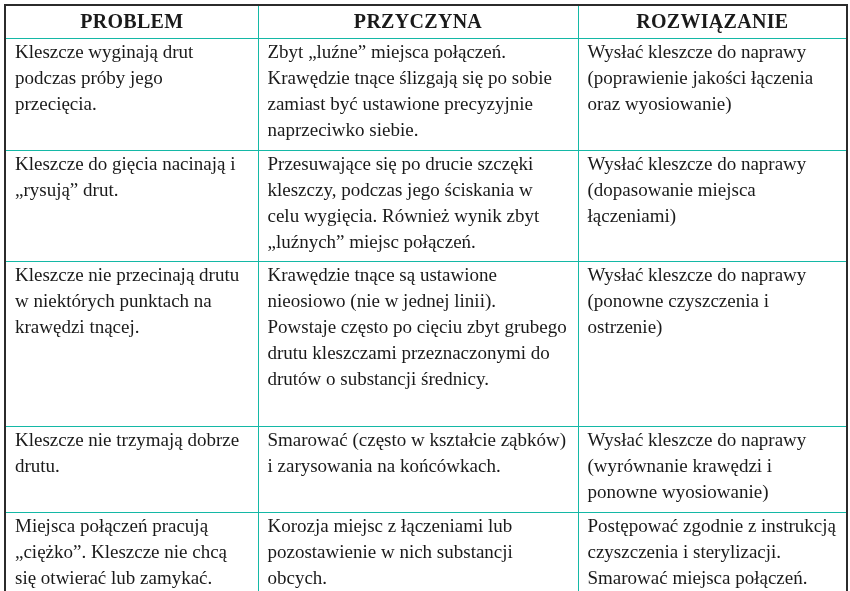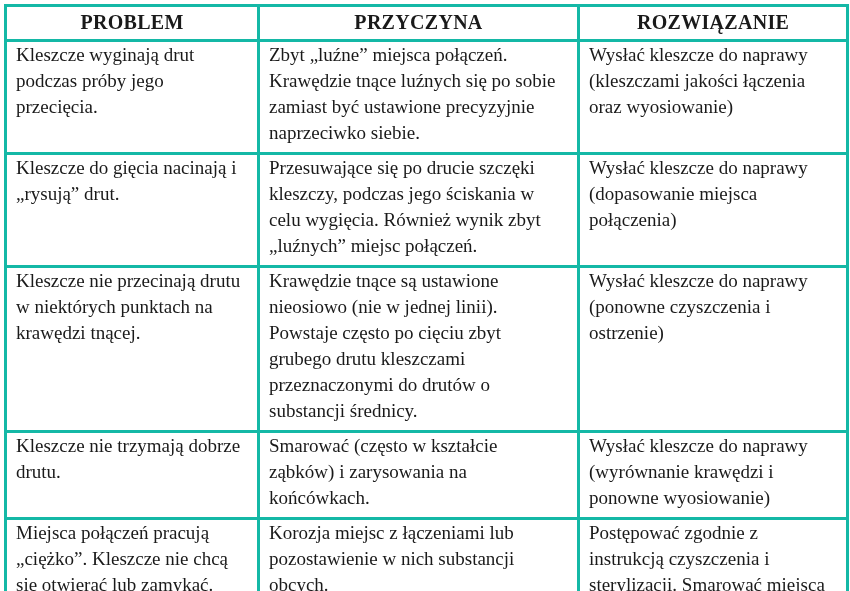--- a/index.html
+++ b/index.html
@@ -21,21 +21,21 @@
     width: 842px;
     border-collapse: collapse;
     table-layout: fixed;
     background: #ffffff;
     border: 2px solid #2b2b2b;
   }
   .doc-table col.c1 { width: 253px; }
   .doc-table col.c2 { width: 320px; }
   .doc-table col.c3 { width: 269px; }
   .doc-table th, .doc-table td {
-    border: 3px solid #14b8a6;
+    border: 1px solid #14b8a6;
     vertical-align: top;
     box-sizing: border-box;
   }
   .doc-table th {
     font-size: 20px;
     font-weight: bold;
     text-align: center;
     padding: 4px 4px 5px 4px;
     letter-spacing: 0.3px;
     height: 33px;
@@ -65,27 +65,27 @@
   <thead>
     <tr>
       <th>PROBLEM</th>
       <th>PRZYCZYNA</th>
       <th>ROZWIĄZANIE</th>
     </tr>
   </thead>
   <tbody>
     <tr class="r1">
       <td>Kleszcze wyginają drut podczas próby jego przecięcia.</td>
-      <td>Zbyt „luźne” miejsca połączeń. Krawędzie tnące luźnych się po sobie zamiast być ustawione precyzyjnie naprzeciwko siebie.</td>
-      <td>Wysłać kleszcze do naprawy (kleszczami jakości łączenia oraz wyosiowanie)</td>
+      <td>Zbyt „luźne” miejsca połączeń. Krawędzie tnące ślizgają się po sobie zamiast być ustawione precyzyjnie naprzeciwko siebie.</td>
+      <td>Wysłać kleszcze do naprawy (poprawienie jakości łączenia oraz wyosiowanie)</td>
     </tr>
     <tr class="r2">
       <td>Kleszcze do gięcia nacinają i „rysują” drut.</td>
       <td>Przesuwające się po drucie szczęki kleszczy, podczas jego ściskania w celu wygięcia. Również wynik zbyt „luźnych” miejsc połączeń.</td>
-      <td>Wysłać kleszcze do naprawy (dopasowanie miejsca połączenia)</td>
+      <td>Wysłać kleszcze do naprawy (dopasowanie miejsca łączeniami)</td>
     </tr>
     <tr class="r3">
       <td>Kleszcze nie przecinają drutu w niektórych punktach na krawędzi tnącej.</td>
       <td>Krawędzie tnące są ustawione nieosiowo (nie w jednej linii). Powstaje często po cięciu zbyt grubego drutu kleszczami przeznaczonymi do drutów o substancji średnicy.</td>
       <td>Wysłać kleszcze do naprawy (ponowne czyszczenia i ostrzenie)</td>
     </tr>
     <tr class="r4">
       <td>Kleszcze nie trzymają dobrze drutu.</td>
       <td>Smarować (często w kształcie ząbków) i zarysowania na końcówkach.</td>
       <td>Wysłać kleszcze do naprawy (wyrównanie krawędzi i ponowne wyosiowanie)</td>

